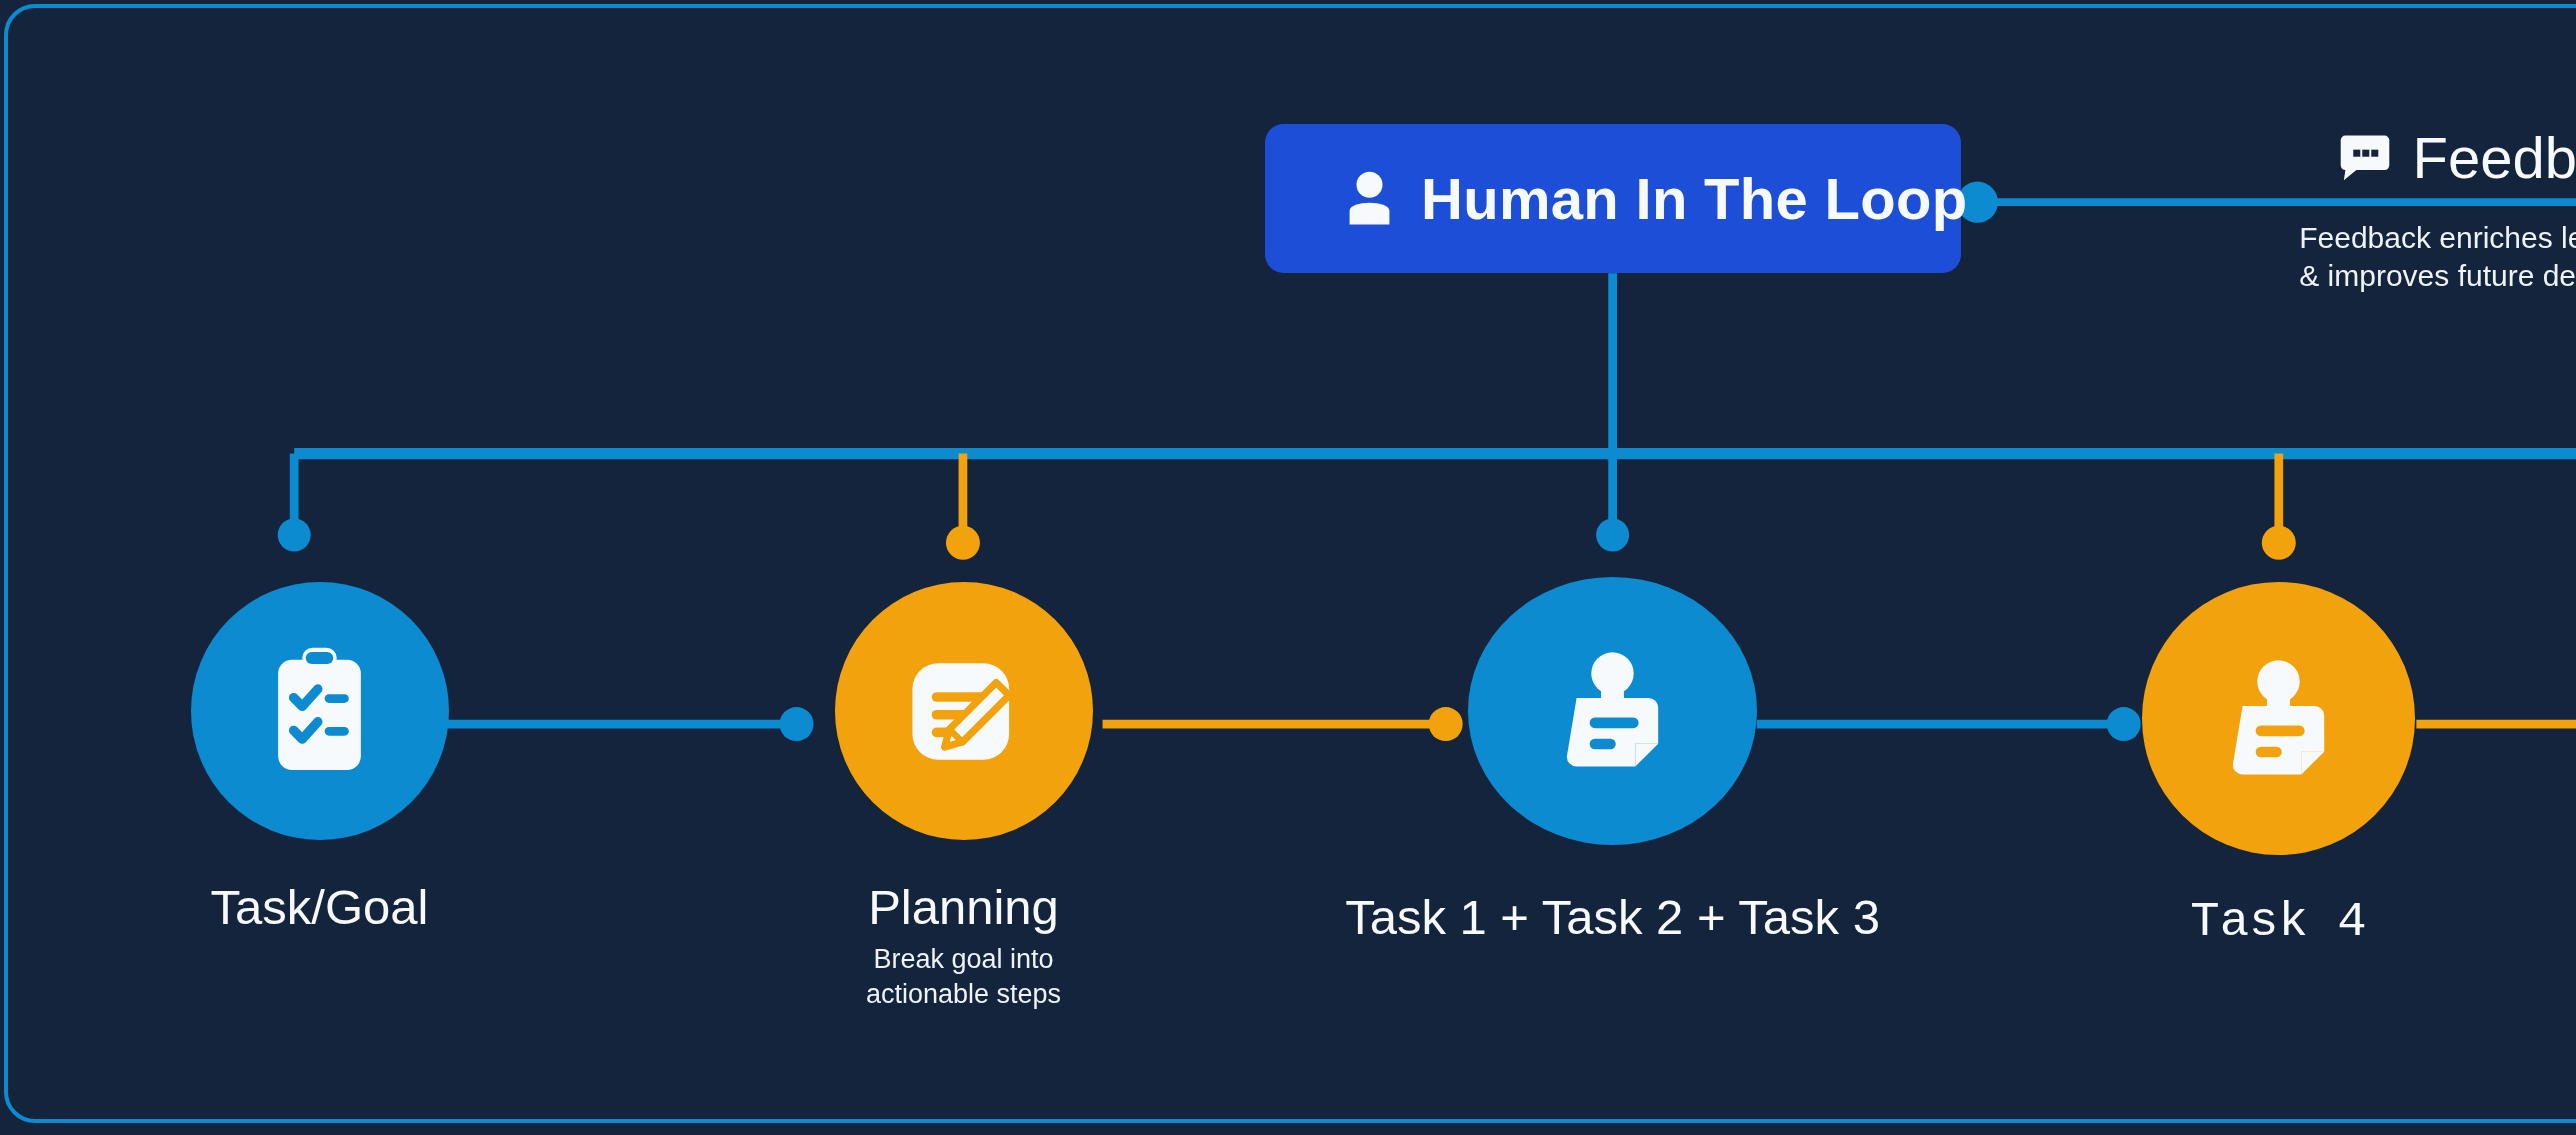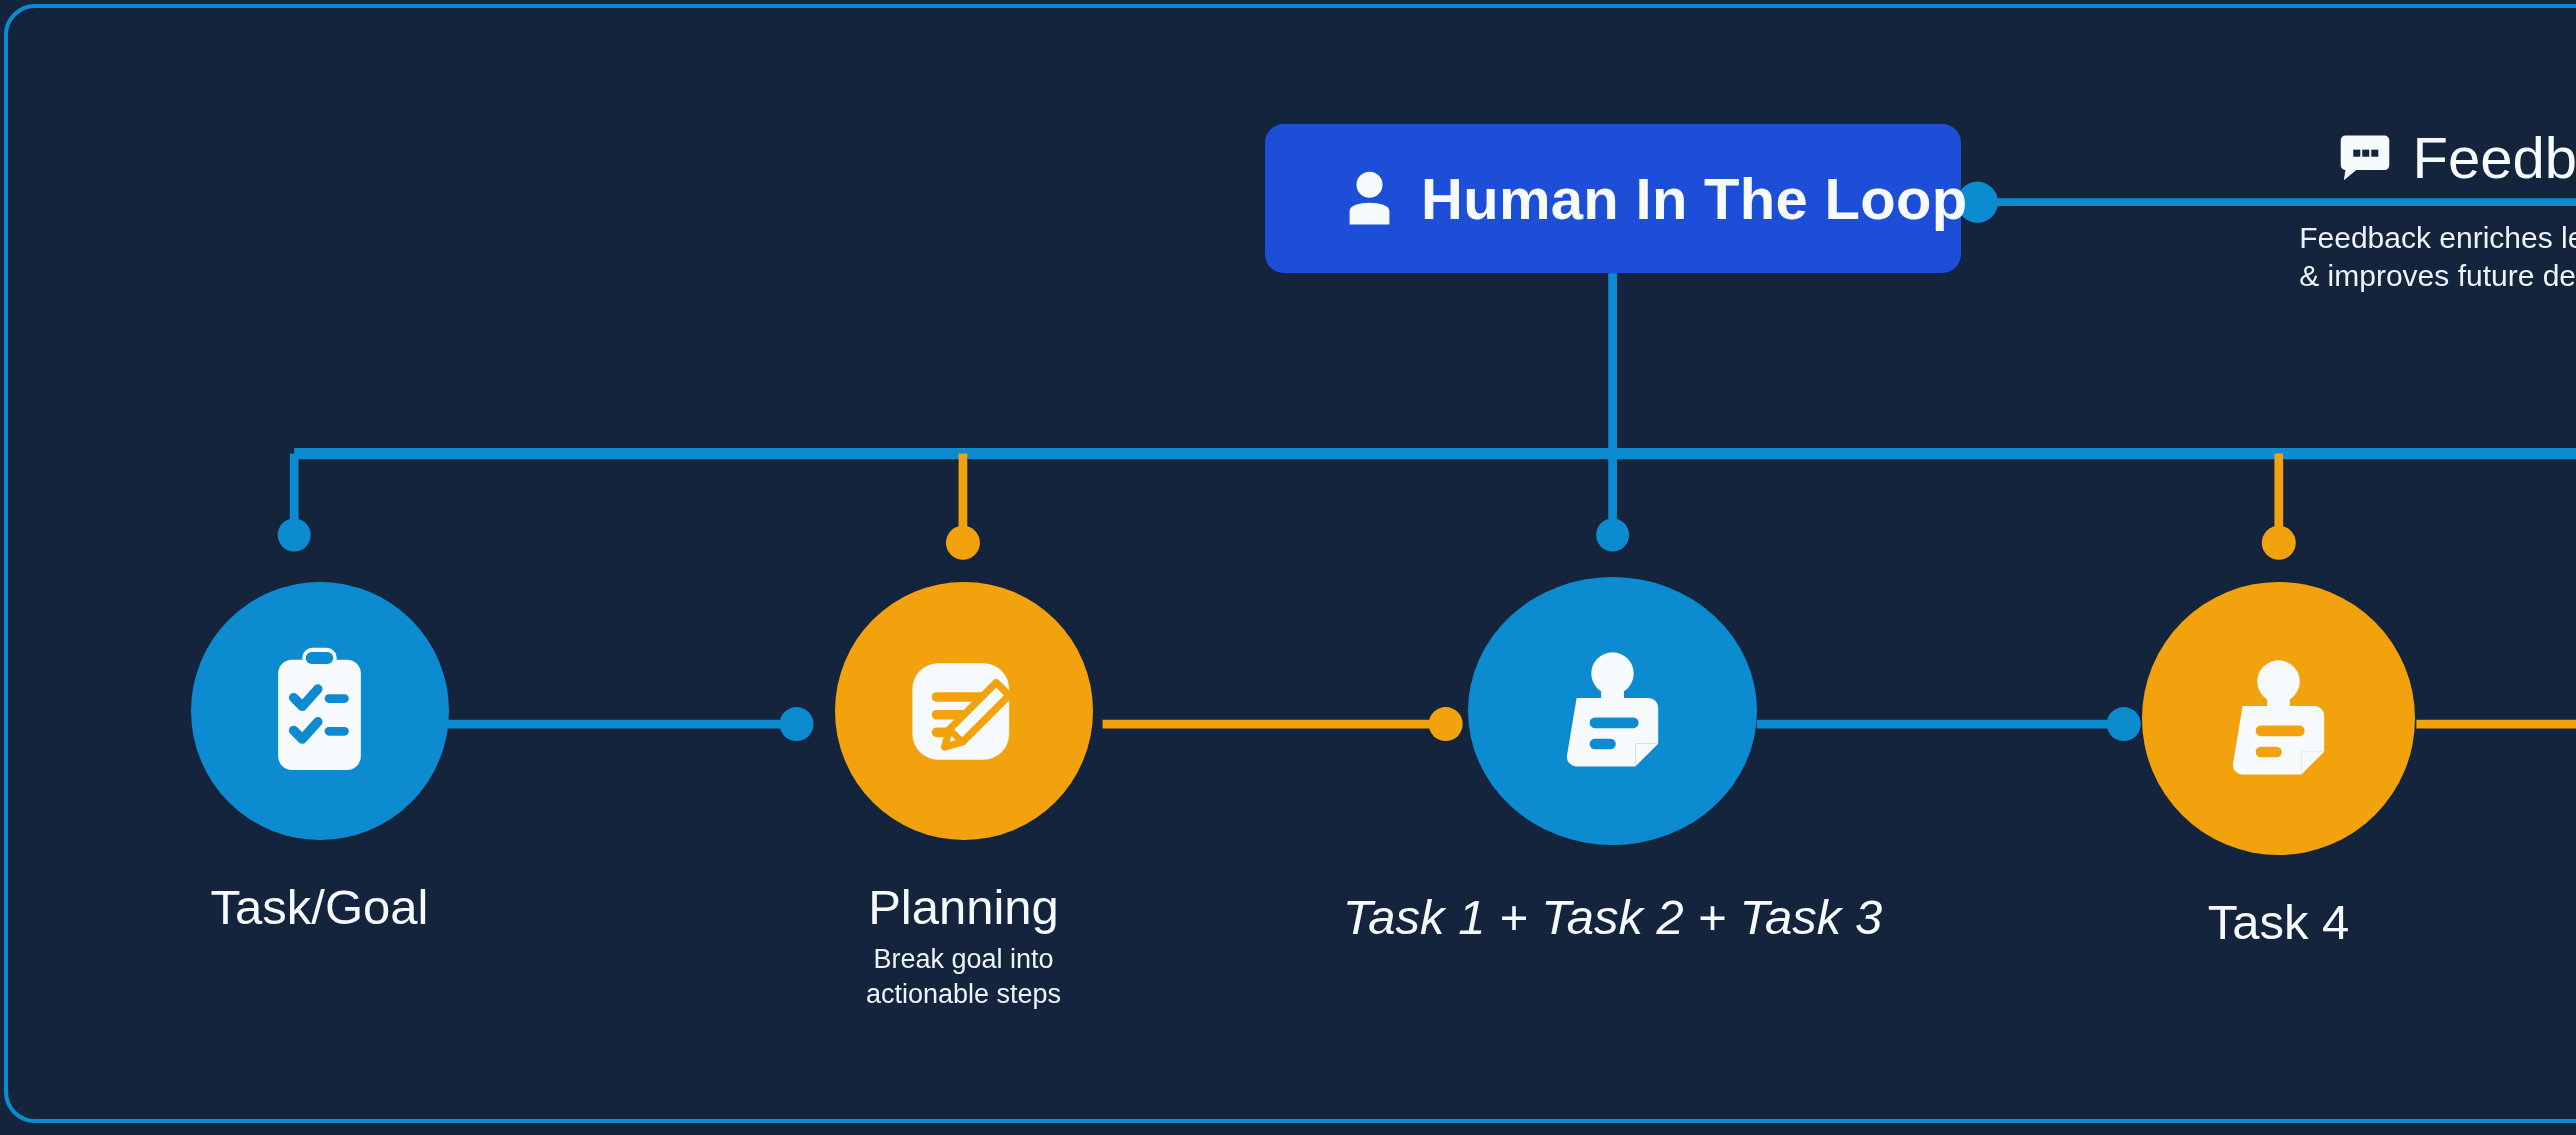--- a/index.html
+++ b/index.html
@@ -211,37 +211,37 @@
           <path d="M56 16 L64 24 L35 53 L24 56 L27 45 Z" fill="#f7fafc" stroke="#f2a20c" stroke-width="4.5" stroke-linejoin="round"></path>
           <path d="M27 45 L35 53" stroke="#f2a20c" stroke-width="4" stroke-linecap="round"></path>
         </svg>
       </span>
     </div>
     <div class="node-label" style="margin-top:39px;">Planning</div>
     <div class="node-sub">Break goal into
 actionable steps</div>
   </div>
 
-  <div class="node" style="left:1468px; top:577px; width:289px;font-style:italic;">
+  <div class="node" style="left:1468px; top:577px; width:289px;">
     <div class="circle" style="width:289px;height:268px;background:#0d8bd1;">
       <span>
         <svg viewBox="0 0 68 76" width="111" height="124">
           <circle cx="34" cy="15" r="13" fill="#f7fafc"></circle>
           <path d="M27 24 h14 v12 a7 7 0 0 1 -14 0 Z" fill="#f7fafc"></path>
           <path d="M12 30 h44 a6 6 0 0 1 6 6 v22 h-14 v14 h-36 a6 6 0 0 1 -6 -6 Z" fill="#f7fafc"></path>
           <path d="M48 72 v-14 h14 Z" fill="#f7fafc"></path>
           <rect x="20" y="42" width="30" height="6.5" rx="3.2" fill="#0d8bd1"></rect>
           <rect x="20" y="55" width="16" height="6.5" rx="3.2" fill="#0d8bd1"></rect>
         </svg>
       </span>
     </div>
     <div class="node-label" style="margin-top:44px;">Task 1 + Task 2 + Task 3</div>
   </div>
 
-  <div class="node" style="left:2134px; top:582px; width:289px;">
+  <div class="node" style="left:2134px; top:582px; width:289px;font-family:Liberation Mono, monospace;">
     <div class="circle" style="width:273px;height:273px;background:#f2a20c;">
       <span>
         <svg viewBox="0 0 68 76" width="111" height="124">
           <circle cx="34" cy="15" r="13" fill="#f7fafc"></circle>
           <path d="M27 24 h14 v12 a7 7 0 0 1 -14 0 Z" fill="#f7fafc"></path>
           <path d="M12 30 h44 a6 6 0 0 1 6 6 v22 h-14 v14 h-36 a6 6 0 0 1 -6 -6 Z" fill="#f7fafc"></path>
           <path d="M48 72 v-14 h14 Z" fill="#f7fafc"></path>
           <rect x="20" y="42" width="30" height="6.5" rx="3.2" fill="#f2a20c"></rect>
           <rect x="20" y="55" width="16" height="6.5" rx="3.2" fill="#f2a20c"></rect>
         </svg>

